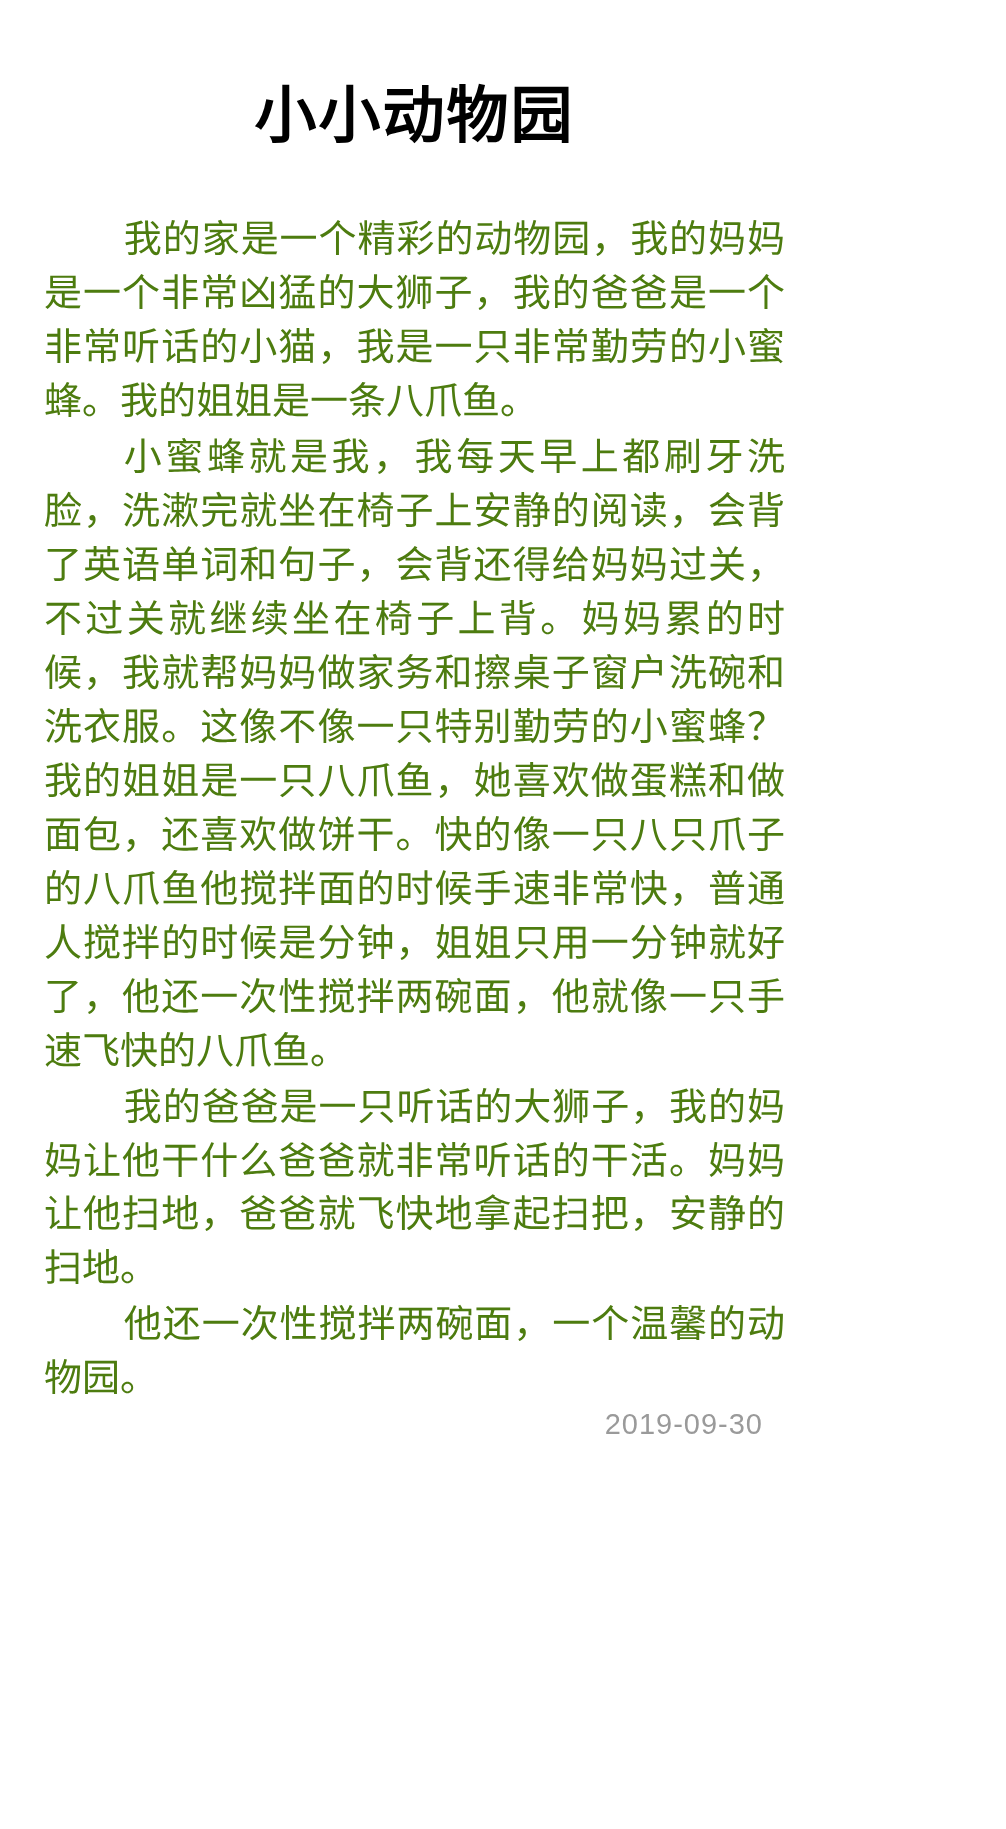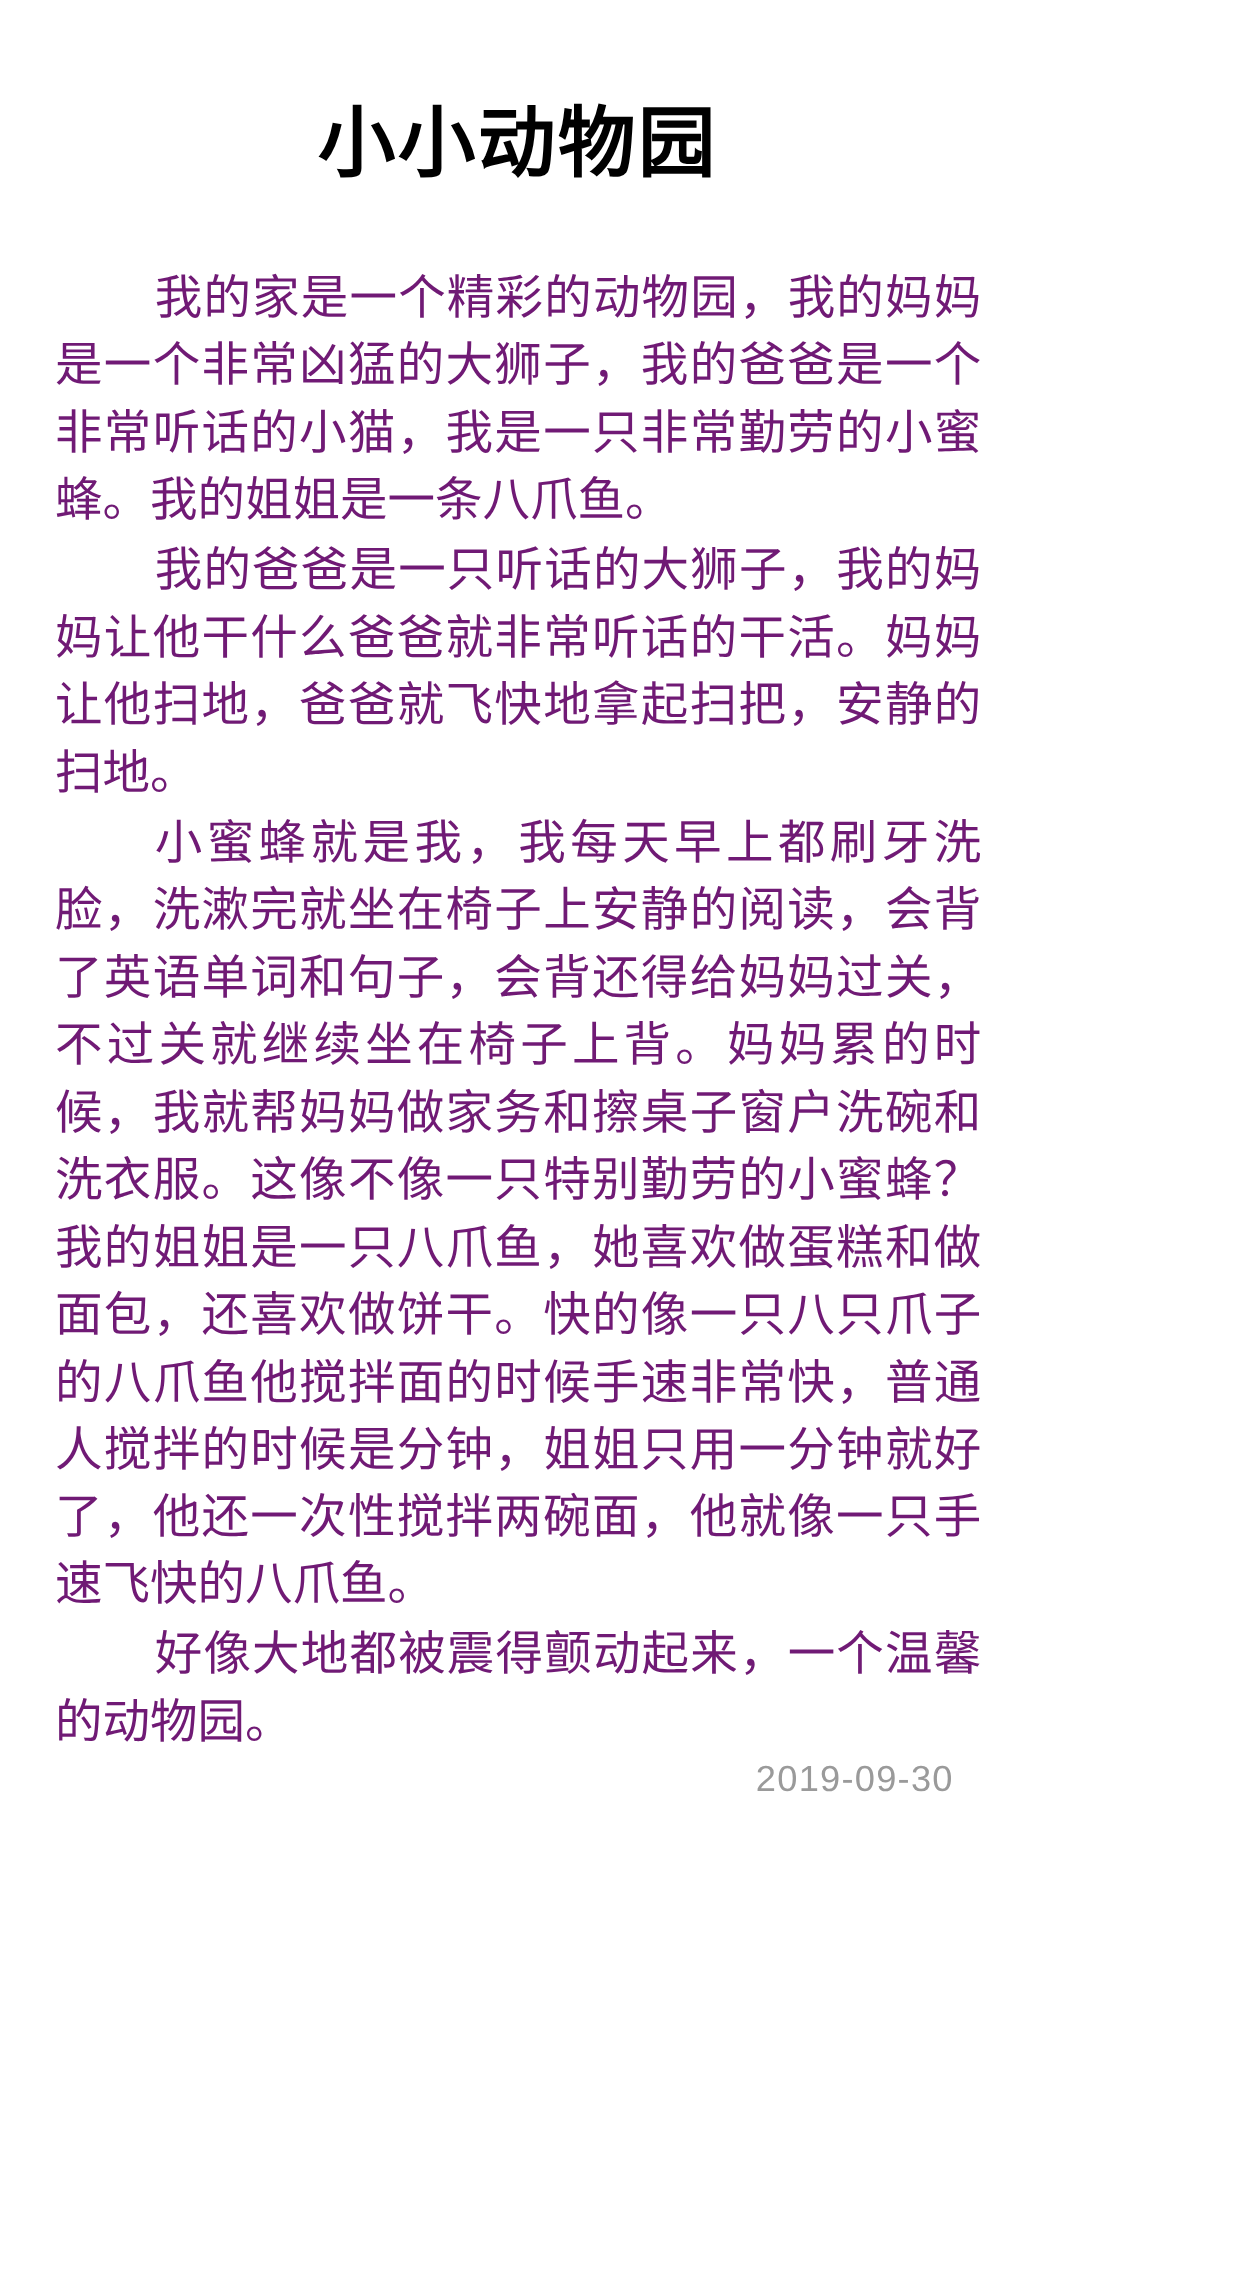--- a/index.html
+++ b/index.html
@@ -34,40 +34,40 @@
   .body-block {
     margin-top: 62px;
   }
   .para {
     font-size: 38px;
     line-height: 1.42;
     text-align: justify;
     text-justify: inter-ideograph;
     margin: 0 0 2px 0;
     text-indent: 2.1em;
-    color: #701a75;
+    color: #4d7c0f;
     letter-spacing: 0px;
   }
   .footer-date {
     text-align: right;
     padding-right: 22px;
     font-size: 29px;
     color: #9a9a9a;
     letter-spacing: 1px;
   }
 </style>
 </head>
 <body>
 
 <div class="page">
 
   <h1 class="doc-title">小小动物园</h1>
 
   <div class="body-block">
     <p class="para">我的家是一个精彩的动物园，我的妈妈是一个非常凶猛的大狮子，我的爸爸是一个非常听话的小猫，我是一只非常勤劳的小蜜蜂。我的姐姐是一条八爪鱼。</p>
+    <p class="para">小蜜蜂就是我，我每天早上都刷牙洗脸，洗漱完就坐在椅子上安静的阅读，会背了英语单词和句子，会背还得给妈妈过关，不过关就继续坐在椅子上背。妈妈累的时候，我就帮妈妈做家务和擦桌子窗户洗碗和洗衣服。这像不像一只特别勤劳的小蜜蜂？我的姐姐是一只八爪鱼，她喜欢做蛋糕和做面包，还喜欢做饼干。快的像一只八只爪子的八爪鱼他搅拌面的时候手速非常快，普通人搅拌的时候是分钟，姐姐只用一分钟就好了，他还一次性搅拌两碗面，他就像一只手速飞快的八爪鱼。</p>
     <p class="para">我的爸爸是一只听话的大狮子，我的妈妈让他干什么爸爸就非常听话的干活。妈妈让他扫地，爸爸就飞快地拿起扫把，安静的扫地。</p>
-    <p class="para">小蜜蜂就是我，我每天早上都刷牙洗脸，洗漱完就坐在椅子上安静的阅读，会背了英语单词和句子，会背还得给妈妈过关，不过关就继续坐在椅子上背。妈妈累的时候，我就帮妈妈做家务和擦桌子窗户洗碗和洗衣服。这像不像一只特别勤劳的小蜜蜂？我的姐姐是一只八爪鱼，她喜欢做蛋糕和做面包，还喜欢做饼干。快的像一只八只爪子的八爪鱼他搅拌面的时候手速非常快，普通人搅拌的时候是分钟，姐姐只用一分钟就好了，他还一次性搅拌两碗面，他就像一只手速飞快的八爪鱼。</p>
-    <p class="para">好像大地都被震得颤动起来，一个温馨的动物园。</p>
+    <p class="para">他还一次性搅拌两碗面，一个温馨的动物园。</p>
   </div>
 
   <div class="footer-date">2019-09-30</div>
 
 </div>
 
 </body></html>

